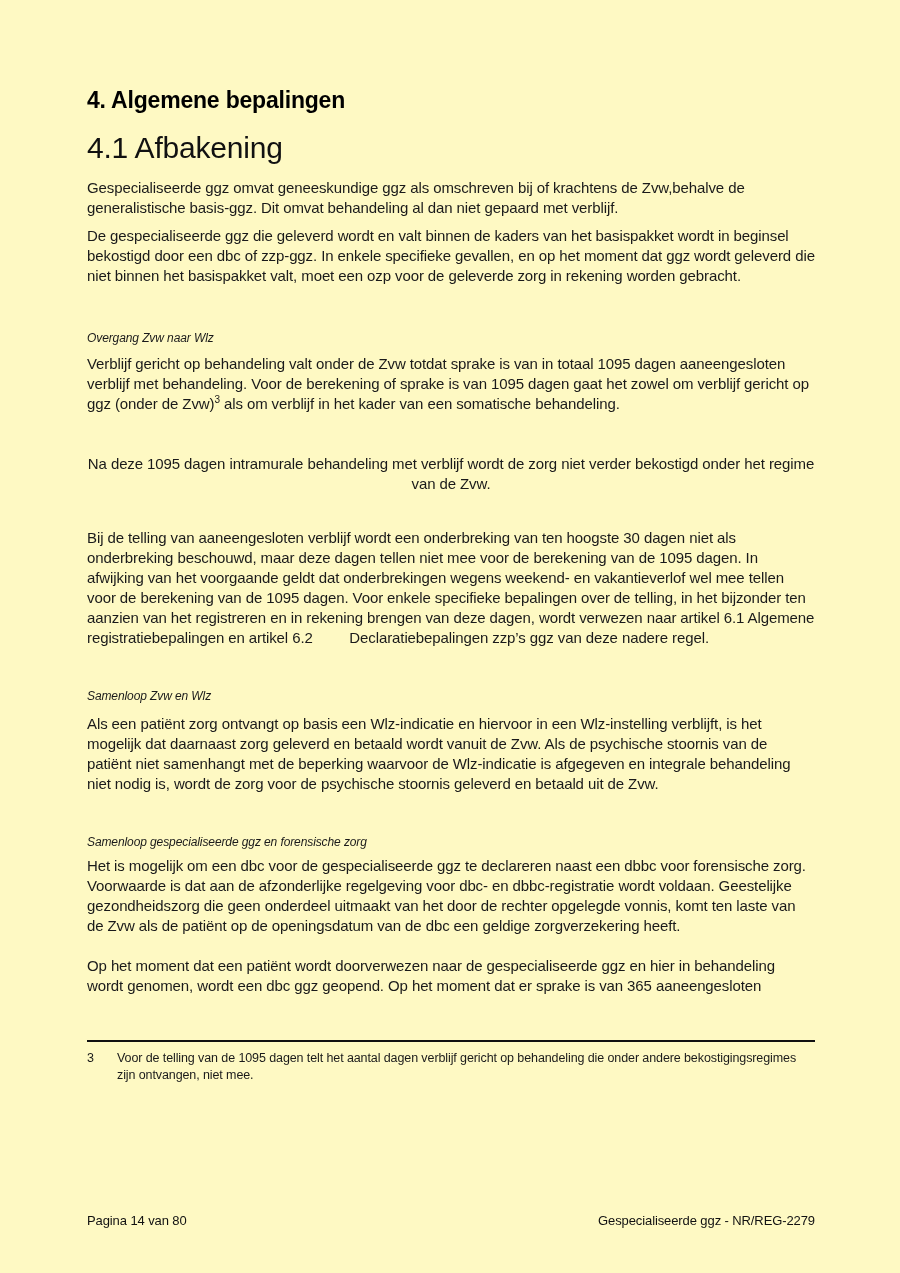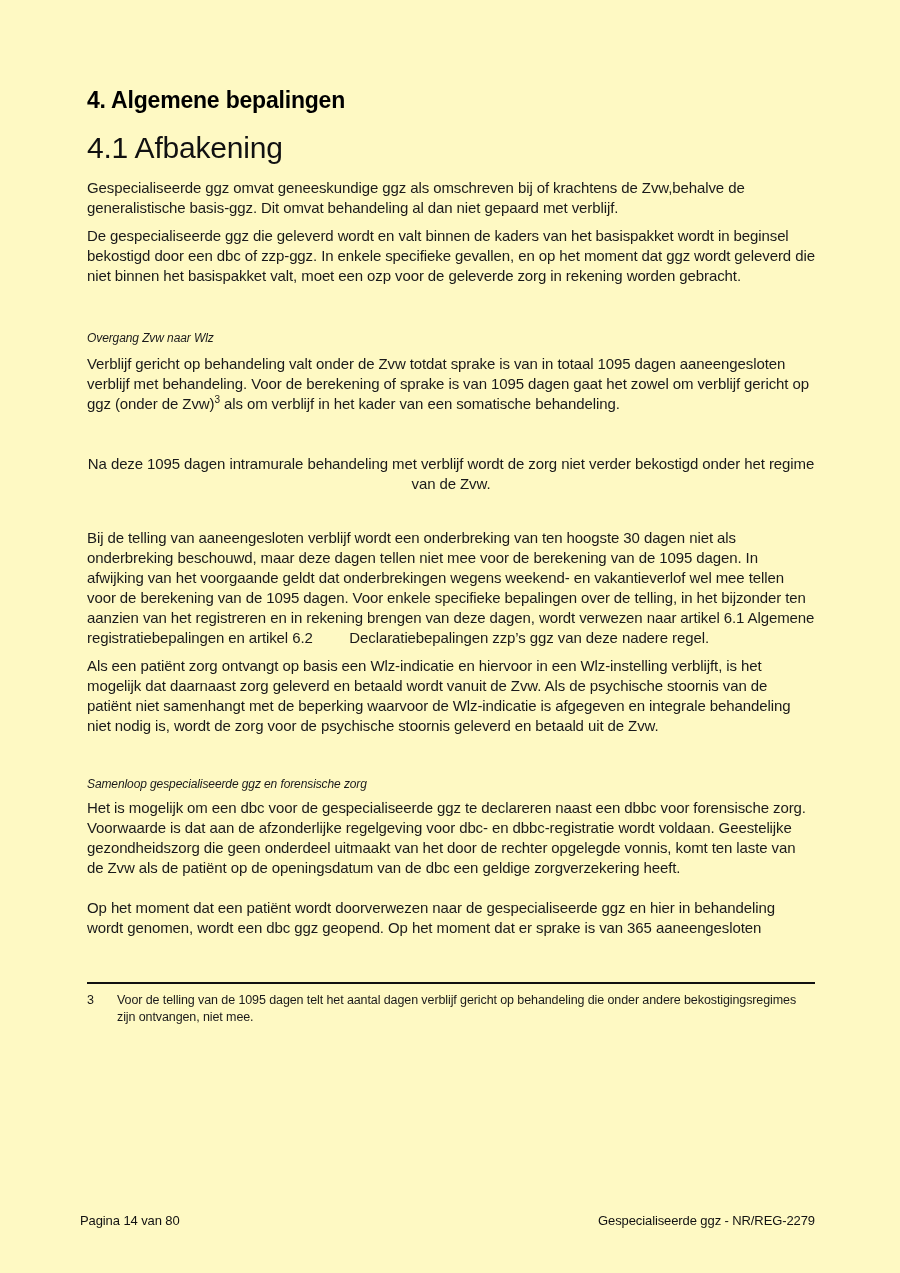--- a/index.html
+++ b/index.html
@@ -73,21 +73,21 @@
     margin-top: 8px;
     display: flex;
     font-size: 12.5px;
     line-height: 17px;
     letter-spacing: -0.1px;
   }
   .footnote .num { width: 30px; flex: 0 0 30px; }
   .footnote .txt { flex: 1; }
   .footer {
     position: absolute;
-    left: 80px;
+    left: 87px;
     right: 85px;
     top: 1212px;
     display: flex;
     justify-content: space-between;
     font-size: 13px;
     line-height: 17px;
     letter-spacing: -0.1px;
     color: #111111;
   }
 </style>
@@ -106,20 +106,21 @@
     <p class="body mt8">De gespecialiseerde ggz die geleverd wordt en valt binnen de kaders van het basispakket wordt in beginsel bekostigd door een dbc of zzp-ggz. In enkele specifieke gevallen, en op het moment dat ggz wordt geleverd die niet binnen het basispakket valt, moet een ozp voor de geleverde zorg in rekening worden gebracht.</p>
 
     <p class="subhead mt42">Overgang Zvw naar Wlz</p>
 
     <p class="body mt6"><span>Verblijf gericht op behandeling valt onder de Zvw totdat sprake is van in totaal 1095 dagen aaneengesloten verblijf met behandeling. Voor de berekening of sprake is van 1095 dagen gaat het zowel om verblijf gericht op ggz (onder de Zvw)</span><sup class="fnref">3</sup><span> als om verblijf in het kader van een somatische behandeling.</span></p>
 
     <p class="body mt40">Na deze 1095 dagen intramurale behandeling met verblijf wordt de zorg niet verder bekostigd onder het regime van de Zvw.</p>
 
     <p class="body mt34">Bij de telling van aaneengesloten verblijf wordt een onderbreking van ten hoogste 30 dagen niet als onderbreking beschouwd, maar deze dagen tellen niet mee voor de berekening van de 1095 dagen. In afwijking van het voorgaande geldt dat onderbrekingen wegens weekend- en vakantieverlof wel mee tellen voor de berekening van de 1095 dagen. Voor enkele specifieke bepalingen over de telling, in het bijzonder ten aanzien van het registreren en in rekening brengen van deze dagen, wordt verwezen naar artikel 6.1 Algemene registratiebepalingen en artikel 6.2 &nbsp;&nbsp;&nbsp;&nbsp;&nbsp;&nbsp;&nbsp; Declaratiebepalingen zzp’s ggz van deze nadere regel.</p>
 
+    <p class="subhead mt38">Samenloop Zvw en Wlz</p>
 
     <p class="body mt8">Als een patiënt zorg ontvangt op basis een Wlz-indicatie en hiervoor in een Wlz-instelling verblijft, is het mogelijk dat daarnaast zorg geleverd en betaald wordt vanuit de Zvw. Als de psychische stoornis van de patiënt niet samenhangt met de beperking waarvoor de Wlz-indicatie is afgegeven en integrale behandeling niet nodig is, wordt de zorg voor de psychische stoornis geleverd en betaald uit de Zvw.</p>
 
     <p class="subhead mt38">Samenloop gespecialiseerde ggz en forensische zorg</p>
 
     <p class="body mt4">Het is mogelijk om een dbc voor de gespecialiseerde ggz te declareren naast een dbbc voor forensische zorg. Voorwaarde is dat aan de afzonderlijke regelgeving voor dbc- en dbbc-registratie wordt voldaan. Geestelijke gezondheidszorg die geen onderdeel uitmaakt van het door de rechter opgelegde vonnis, komt ten laste van de Zvw als de patiënt op de openingsdatum van de dbc een geldige zorgverzekering heeft.</p>
 
 
     <p class="body mt20">Op het moment dat een patiënt wordt doorverwezen naar de gespecialiseerde ggz en hier in behandeling wordt genomen, wordt een dbc ggz geopend. Op het moment dat er sprake is van 365 aaneengesloten</p>
 

